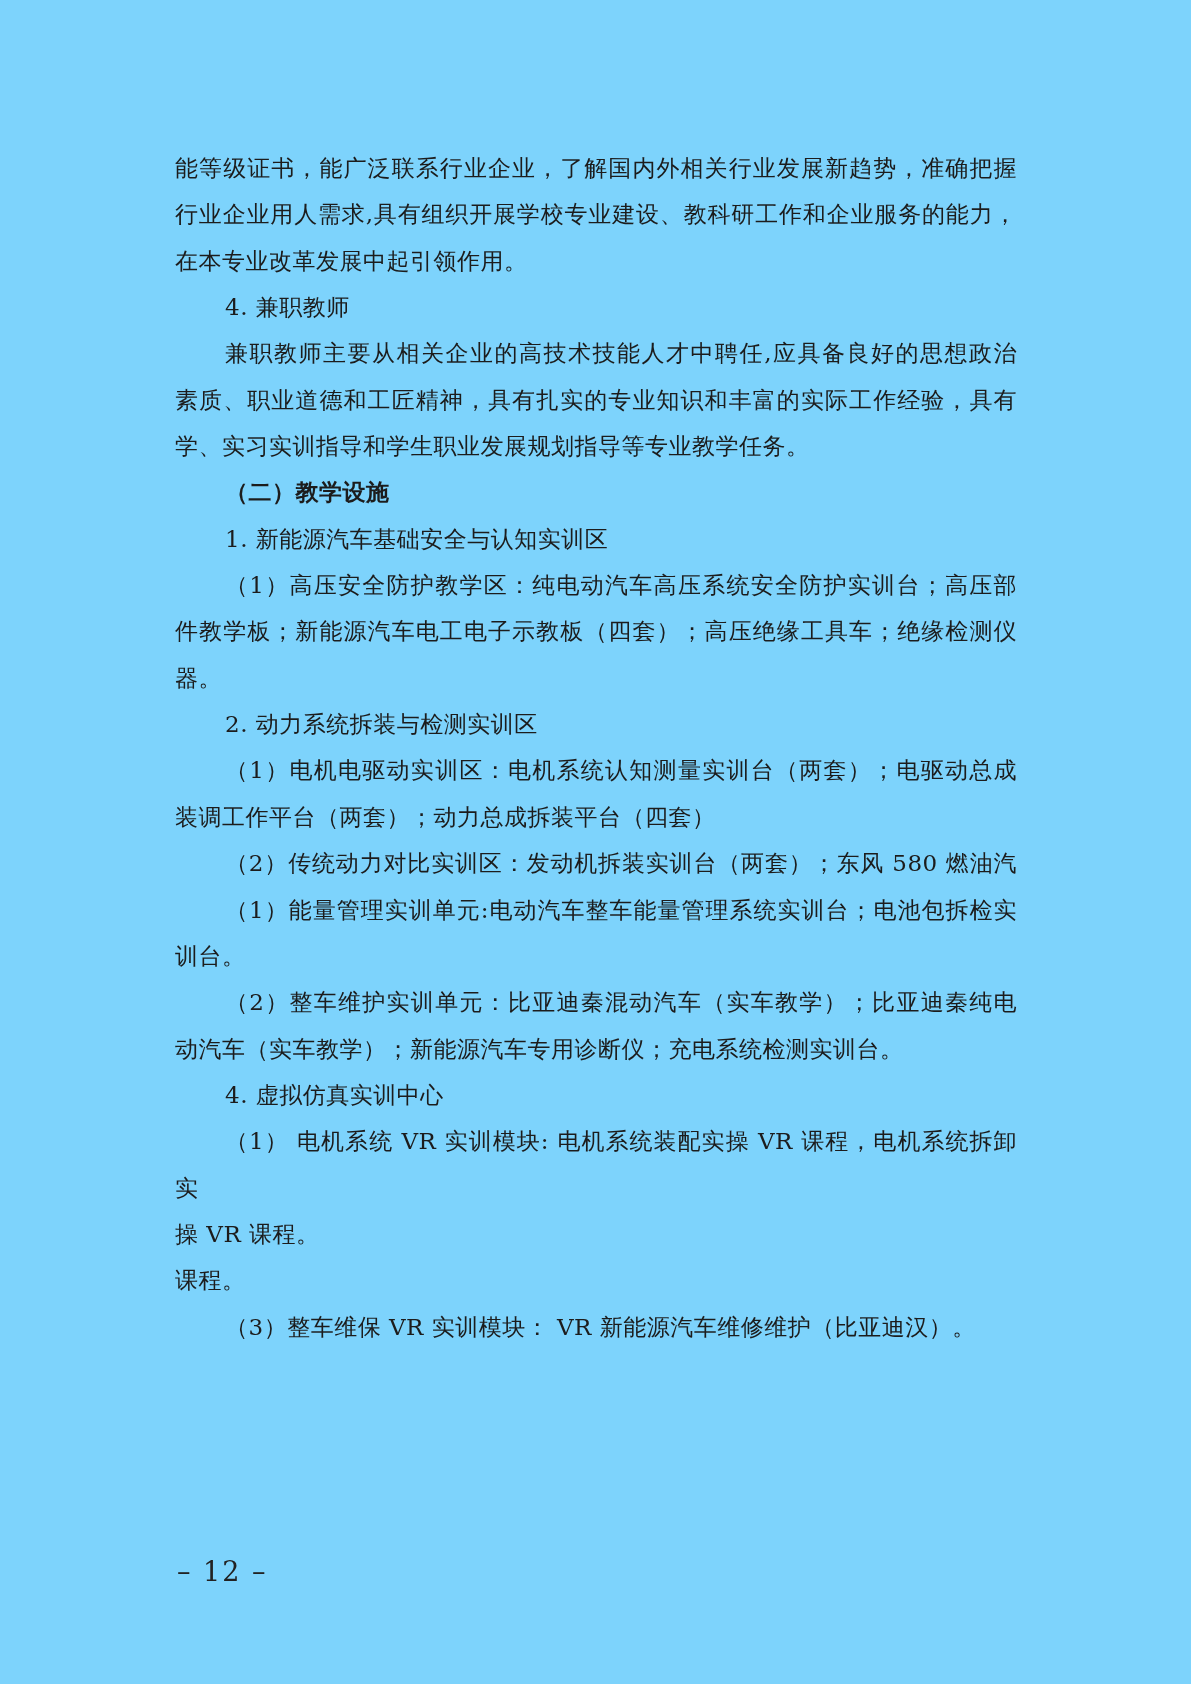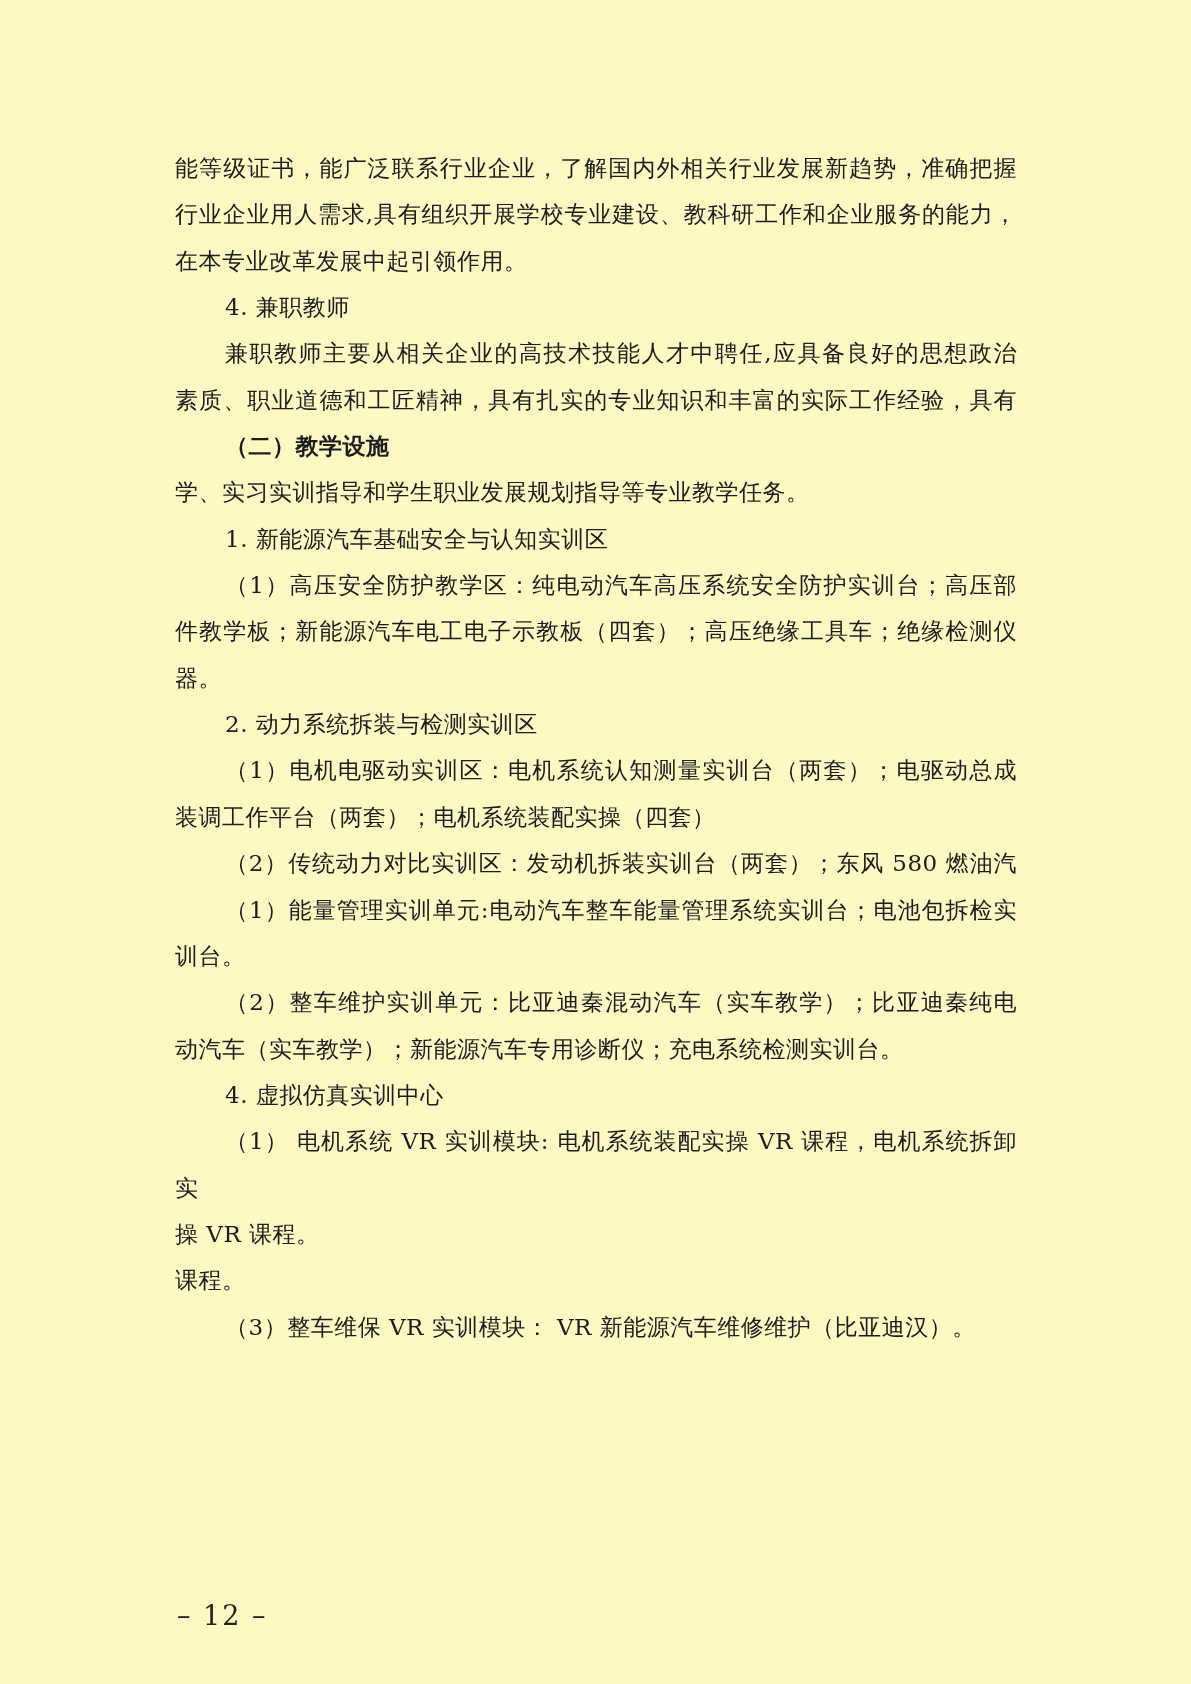--- a/index.html
+++ b/index.html
@@ -11,21 +11,21 @@
     width: 1191px;
     height: 1684px;
     position: relative;
     overflow: hidden;
     font-family: "DejaVu Serif", "Liberation Serif", serif;
     color: #1c1c1c;
   }
   .page {
     position: absolute;
     inset: 0;
-    background: #fef9c3;
+    background: #7dd3fc;
   }
   .text-body {
     position: absolute;
     left: 175px;
     top: 145px;
     width: 842px;
   }
   .line {
     font-size: 23px;
     line-height: 46.35px;
@@ -40,47 +40,47 @@
   }
   .line.indent {
     text-indent: 50px;
   }
   .line.bold {
     font-weight: bold;
   }
   .footer {
     position: absolute;
     left: 177px;
-    top: 1600px;
+    top: 1556px;
     font-size: 27px;
     line-height: 32px;
     letter-spacing: 2px;
     color: #222222;
   }
 </style>
 </head>
 <body>
 
 <div class="page">
   <div class="text-body">
       <div class="line justify">能等级证书，能广泛联系行业企业，了解国内外相关行业发展新趋势，准确把握</div>
       <div class="line justify">行业企业用人需求,具有组织开展学校专业建设、教科研工作和企业服务的能力，</div>
       <div class="line">在本专业改革发展中起引领作用。</div>
       <div class="line indent">4. 兼职教师</div>
       <div class="line indent justify">兼职教师主要从相关企业的高技术技能人才中聘任,应具备良好的思想政治</div>
       <div class="line justify">素质、职业道德和工匠精神，具有扎实的专业知识和丰富的实际工作经验，具有</div>
+      <div class="line">学、实习实训指导和学生职业发展规划指导等专业教学任务。</div>
       <div class="line indent bold">（二）教学设施</div>
-      <div class="line">学、实习实训指导和学生职业发展规划指导等专业教学任务。</div>
       <div class="line indent">1. 新能源汽车基础安全与认知实训区</div>
       <div class="line indent justify">（1）高压安全防护教学区：纯电动汽车高压系统安全防护实训台；高压部</div>
       <div class="line justify">件教学板；新能源汽车电工电子示教板（四套）；高压绝缘工具车；绝缘检测仪</div>
       <div class="line">器。</div>
       <div class="line indent">2. 动力系统拆装与检测实训区</div>
       <div class="line indent justify">（1）电机电驱动实训区：电机系统认知测量实训台（两套）；电驱动总成</div>
-      <div class="line">装调工作平台（两套）；电机系统装配实操（四套）</div>
+      <div class="line">装调工作平台（两套）；动力总成拆装平台（四套）</div>
       <div class="line indent justify">（2）传统动力对比实训区：发动机拆装实训台（两套）；东风 580 燃油汽</div>
       <div class="line indent justify">（1）能量管理实训单元:电动汽车整车能量管理系统实训台；电池包拆检实</div>
       <div class="line">训台。</div>
       <div class="line indent justify">（2）整车维护实训单元：比亚迪秦混动汽车（实车教学）；比亚迪秦纯电</div>
       <div class="line">动汽车（实车教学）；新能源汽车专用诊断仪；充电系统检测实训台。</div>
       <div class="line indent">4. 虚拟仿真实训中心</div>
       <div class="line indent justify">（1） 电机系统 VR 实训模块: 电机系统装配实操 VR 课程，电机系统拆卸实</div>
       <div class="line">操 VR 课程。</div>
       <div class="line">课程。</div>
       <div class="line indent">（3）整车维保 VR 实训模块： VR 新能源汽车维修维护（比亚迪汉）。</div>

